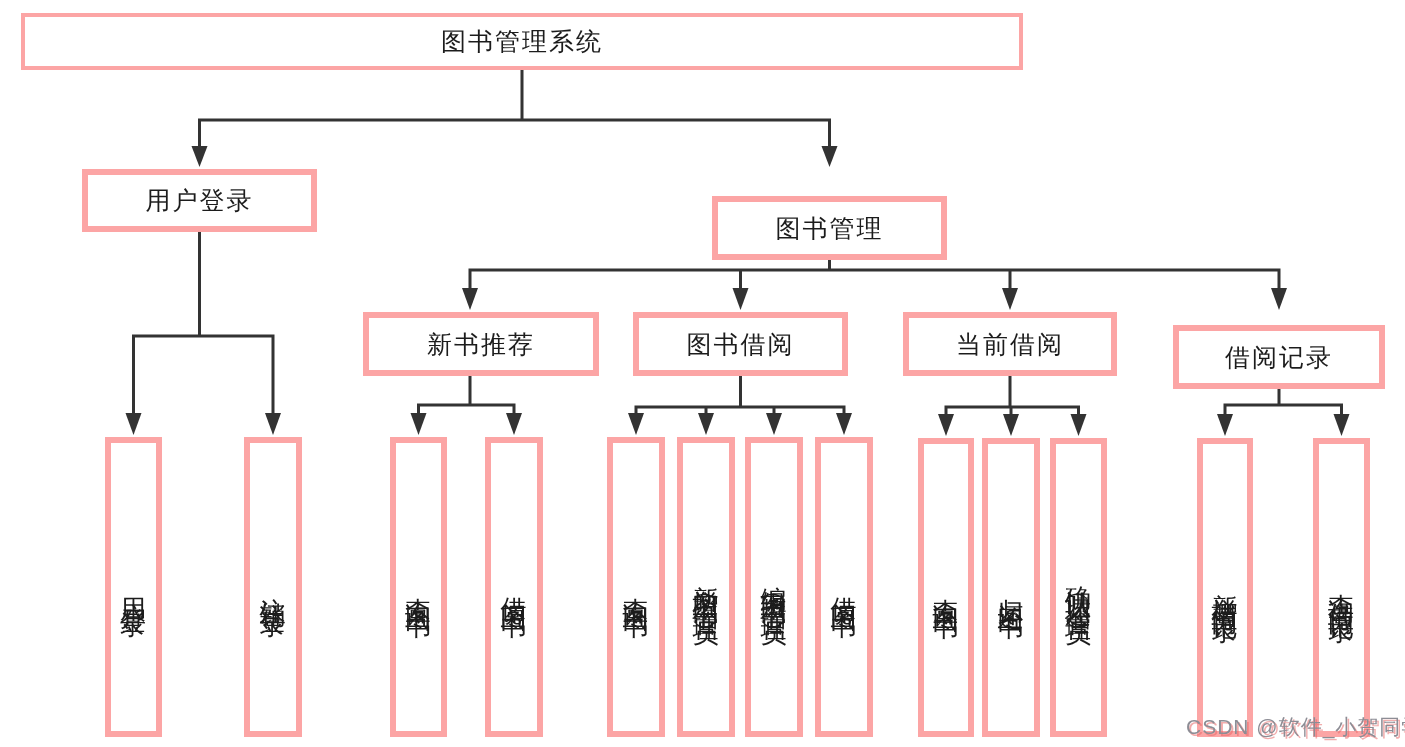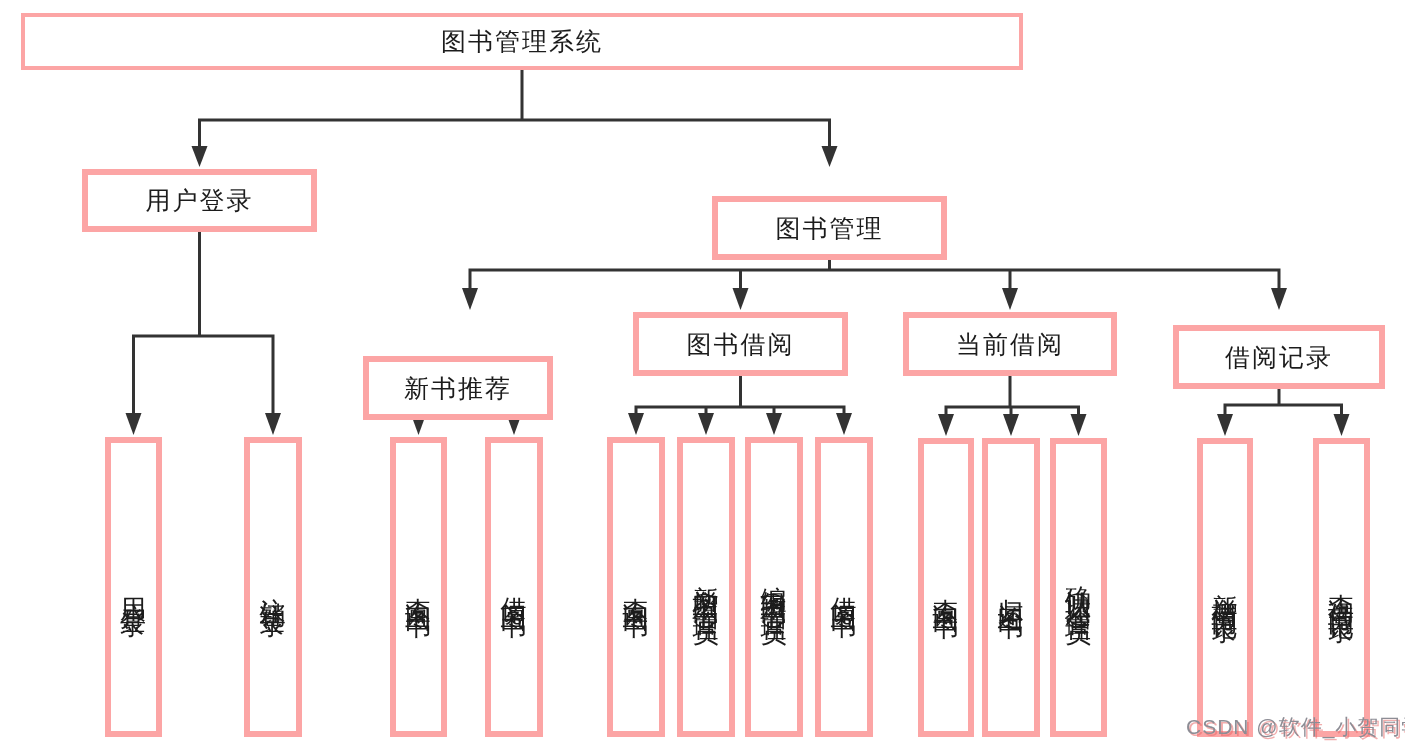--- a/index.html
+++ b/index.html
@@ -89,21 +89,21 @@
     <span>图书管理系统</span>
   </div>
 
   <div class="node" style="left:82px; top:169px; width:235px; height:63px;">
     <span>用户登录</span>
   </div>
   <div class="node" style="left:712px; top:169px; width:235px; height:64px;margin-top:27px;">
     <span>图书管理</span>
   </div>
 
-  <div class="node" style="left:363px; top:312px; width:190px; height:64px;margin-top:44px;">
+  <div class="node" style="left:363px; top:312px; width:236px; height:64px;">
     <span>新书推荐</span>
   </div>
   <div class="node" style="left:633px; top:312px; width:215px; height:64px;">
     <span>图书借阅</span>
   </div>
   <div class="node" style="left:903px; top:312px; width:214px; height:64px;">
     <span>当前借阅</span>
   </div>
   <div class="node" style="left:1173px; top:312px; width:212px; height:64px;margin-top:13px;">
     <span>借阅记录</span>

